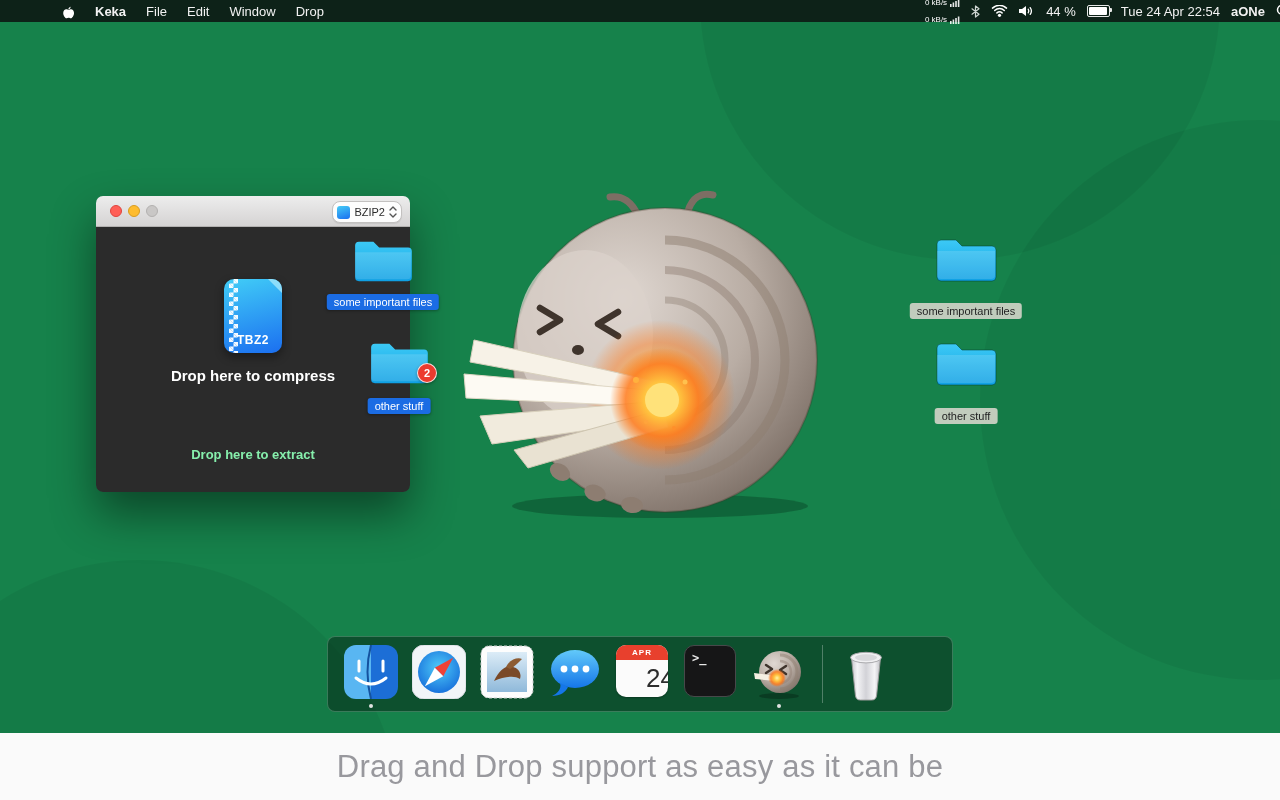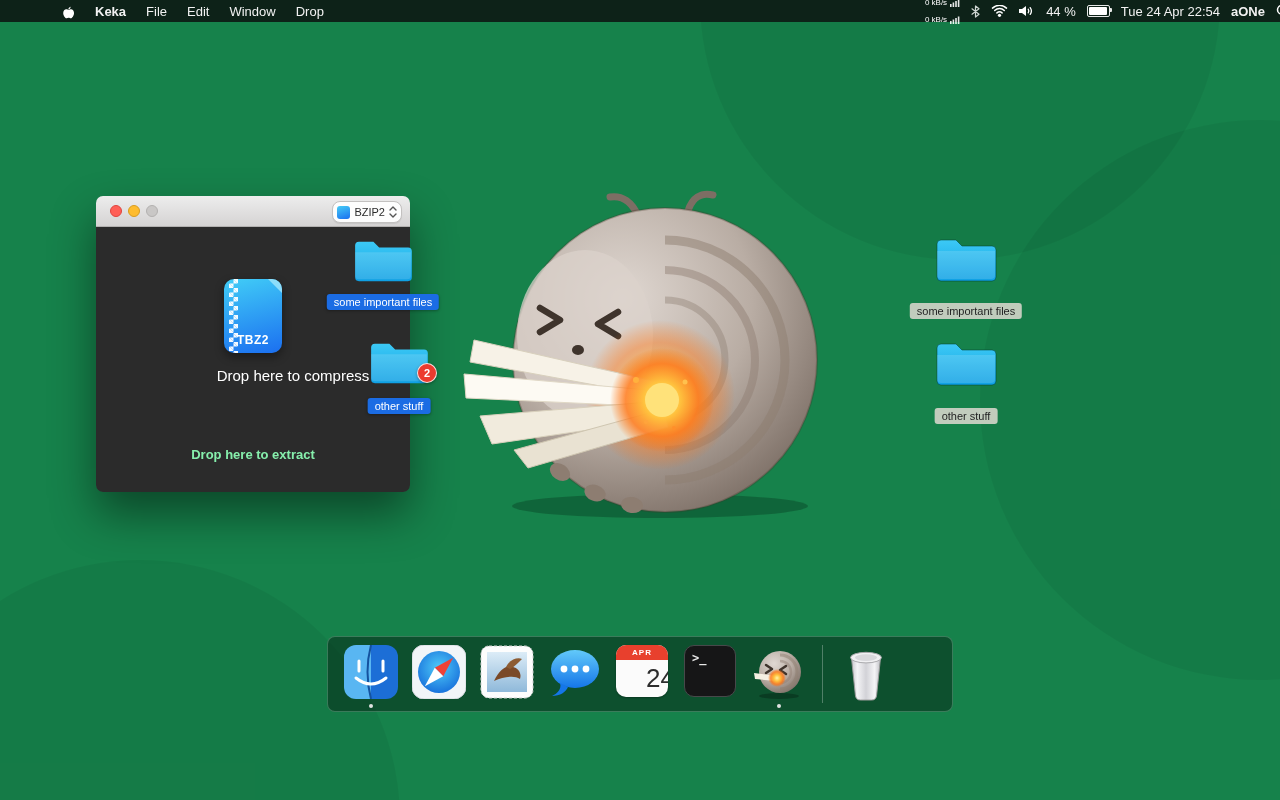--- a/index.html
+++ b/index.html
@@ -41,21 +41,21 @@
             background:linear-gradient(165deg,#41cdf7,#1b6ff0);box-shadow:0 4px 10px rgba(0,0,0,.4);overflow:hidden;}
   .tbz-zip{position:absolute;left:5px;top:0;bottom:0;width:9px;opacity:.95;
            background-image:linear-gradient(45deg,#fff 25%,transparent 25%,transparent 75%,#fff 75%),
                             linear-gradient(45deg,#fff 25%,transparent 25%,transparent 75%,#fff 75%);
            background-size:9px 9px;background-position:0 0,4.5px 4.5px;}
   .tbz-fold{position:absolute;right:0;top:0;width:14px;height:14px;background:#a3e6fb;
             clip-path:polygon(0 0,100% 100%,100% 0);opacity:.8;}
   .tbz-text{position:absolute;left:0;right:0;bottom:6px;text-align:center;color:#fff;font-size:12px;
             font-weight:700;letter-spacing:.5px;}
   .compress-label{position:absolute;left:0;top:140px;width:100%;text-align:center;color:#fff;
-                  font-size:15px;font-weight:400;margin-left:40px;}
+                  font-size:15px;font-weight:700;}
   .extract-label{position:absolute;left:0;top:220px;width:100%;text-align:center;color:#86efac;
                  font-size:13px;font-weight:700;}
 
   
   .folder{position:absolute;}
   .label-pill{position:absolute;transform:translateX(-50%);white-space:nowrap;border-radius:3px;
               font-size:11px;padding:2px 7px;}
   .label-blue{background:#1b6ce4;color:#fff;font-weight:500;box-shadow:0 1px 3px rgba(0,0,0,.3);}
   .label-gray{background:rgba(208,210,199,.92);color:#1e1e1f;}
   .badge{position:absolute;width:18px;height:18px;border-radius:50%;background:#ec3b2f;color:#fff;
@@ -380,14 +380,17 @@
     <div class="dock-sep"></div>
     <div class="dock-item">
       <svg width="54" height="58" viewBox="0 0 56 60">
         <path d="M13 14 L17 52 q0.5 5 5 5 h12 q4.5 0 5-5 L43 14 z" fill="url(#trashGrad)" stroke="#9a9a9a" stroke-width="1"></path>
         <ellipse cx="28" cy="13" rx="16" ry="5.5" fill="#f0f0f2" stroke="#a7a7aa"></ellipse>
         <ellipse cx="28" cy="13" rx="11.5" ry="3.6" fill="#d8d8dc"></ellipse>
       </svg>
     </div>
   </div>
 
+  <div class="caption-bar">
+    <span class="caption-text">Drag and Drop support as easy as it can be</span>
+  </div>
 
 </div>
 
 </body></html>

